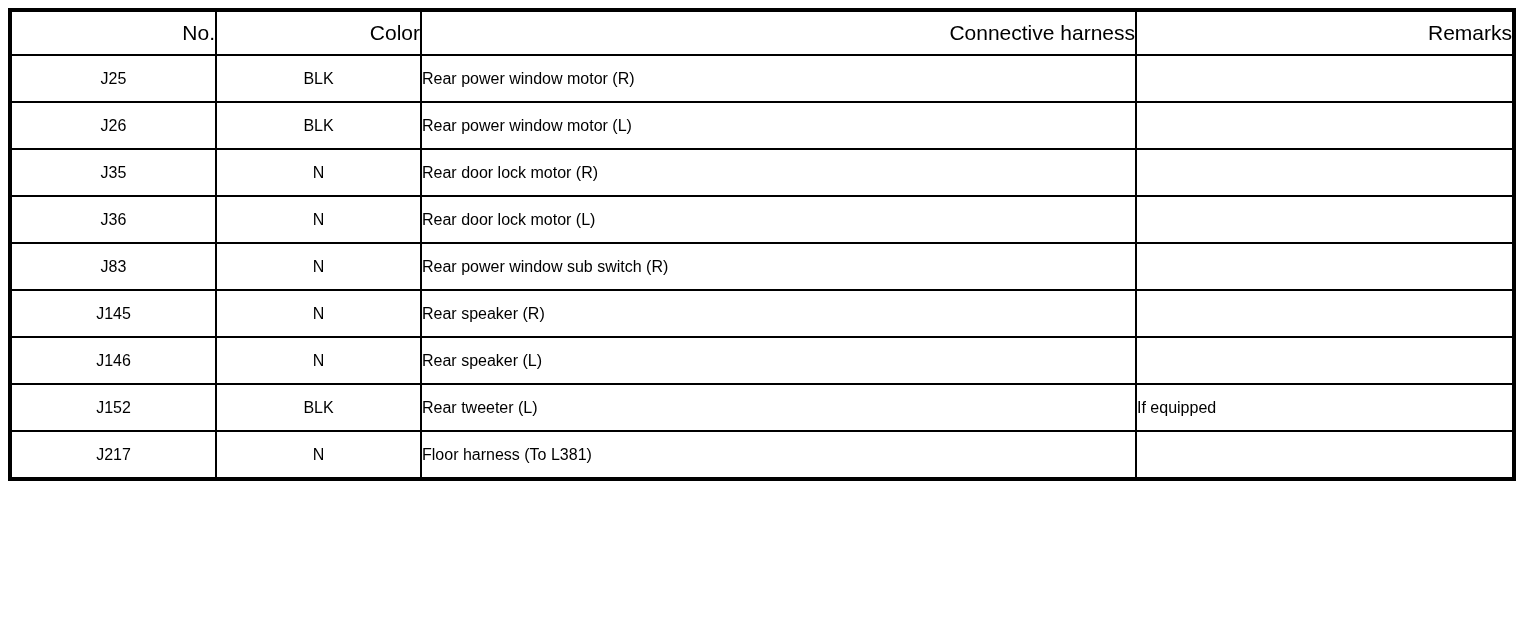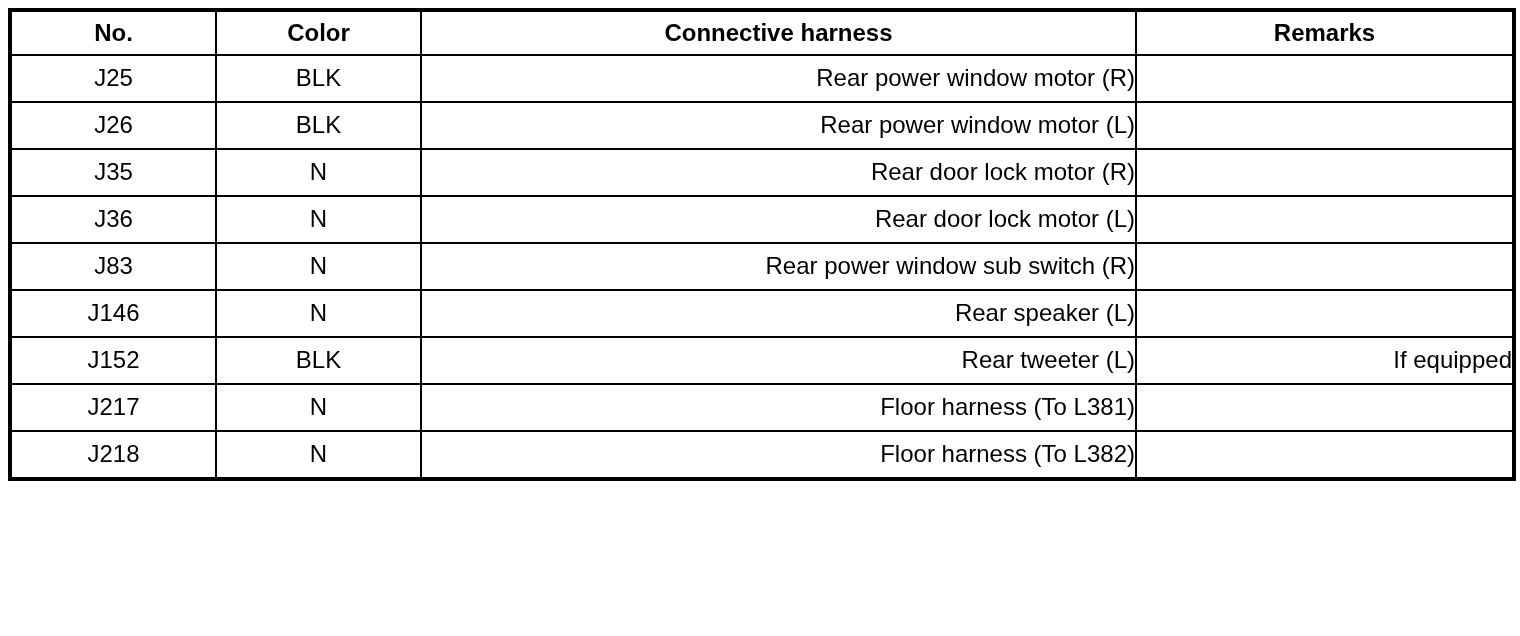--- a/index.html
+++ b/index.html
@@ -23,44 +23,44 @@
     top: 8px;
     width: 1504px;
     border-collapse: collapse;
     border: 4px solid #000000;
     table-layout: fixed;
     color: #000000;
   }
   table.connector-table th,
   table.connector-table td {
     border: 2px solid #000000;
-    font-size: 24px;
+    font-size: 16px;
     line-height: 1.1;
     white-space: nowrap;
     overflow: hidden;
     vertical-align: middle;
     background: #ffffff;
   }
   table.connector-table th {
     height: 42px;
-    font-weight: bold;
-    font-size: 24px;
-    text-align: center;
+    font-weight: normal;
+    font-size: 21px;
+    text-align: right;
     padding: 0;
   }
   table.connector-table td {
     height: 45px;
     font-weight: normal;
     padding: 0;
   }
   td.cell-no, td.cell-color {
     text-align: center;
   }
   td.cell-position, td.cell-remarks {
-    text-align: right;
+    text-align: left;
     padding-left: 10px;
   }
 </style>
 </head>
 <body>
 
 <div class="page">
   <table class="connector-table">
     <colgroup>
       <col style="width: 206px">
@@ -101,38 +101,38 @@
     <td class="cell-position">Rear door lock motor (L)</td>
     <td class="cell-remarks"></td>
   </tr>
         <tr>
     <td class="cell-no">J83</td>
     <td class="cell-color">N</td>
     <td class="cell-position">Rear power window sub switch (R)</td>
     <td class="cell-remarks"></td>
   </tr>
         <tr>
+    <td class="cell-no">J145</td>
+    <td class="cell-color">N</td>
+    <td class="cell-position">Rear speaker (R)</td>
+    <td class="cell-remarks"></td>
+  </tr>
+        <tr>
     <td class="cell-no">J146</td>
     <td class="cell-color">N</td>
     <td class="cell-position">Rear speaker (L)</td>
     <td class="cell-remarks"></td>
   </tr>
         <tr>
     <td class="cell-no">J152</td>
     <td class="cell-color">BLK</td>
     <td class="cell-position">Rear tweeter (L)</td>
     <td class="cell-remarks">If equipped</td>
   </tr>
         <tr>
     <td class="cell-no">J217</td>
     <td class="cell-color">N</td>
     <td class="cell-position">Floor harness (To L381)</td>
     <td class="cell-remarks"></td>
   </tr>
-        <tr>
-    <td class="cell-no">J218</td>
-    <td class="cell-color">N</td>
-    <td class="cell-position">Floor harness (To L382)</td>
-    <td class="cell-remarks"></td>
-  </tr>
       </tbody>
   </table>
 </div>
 
 </body></html>

